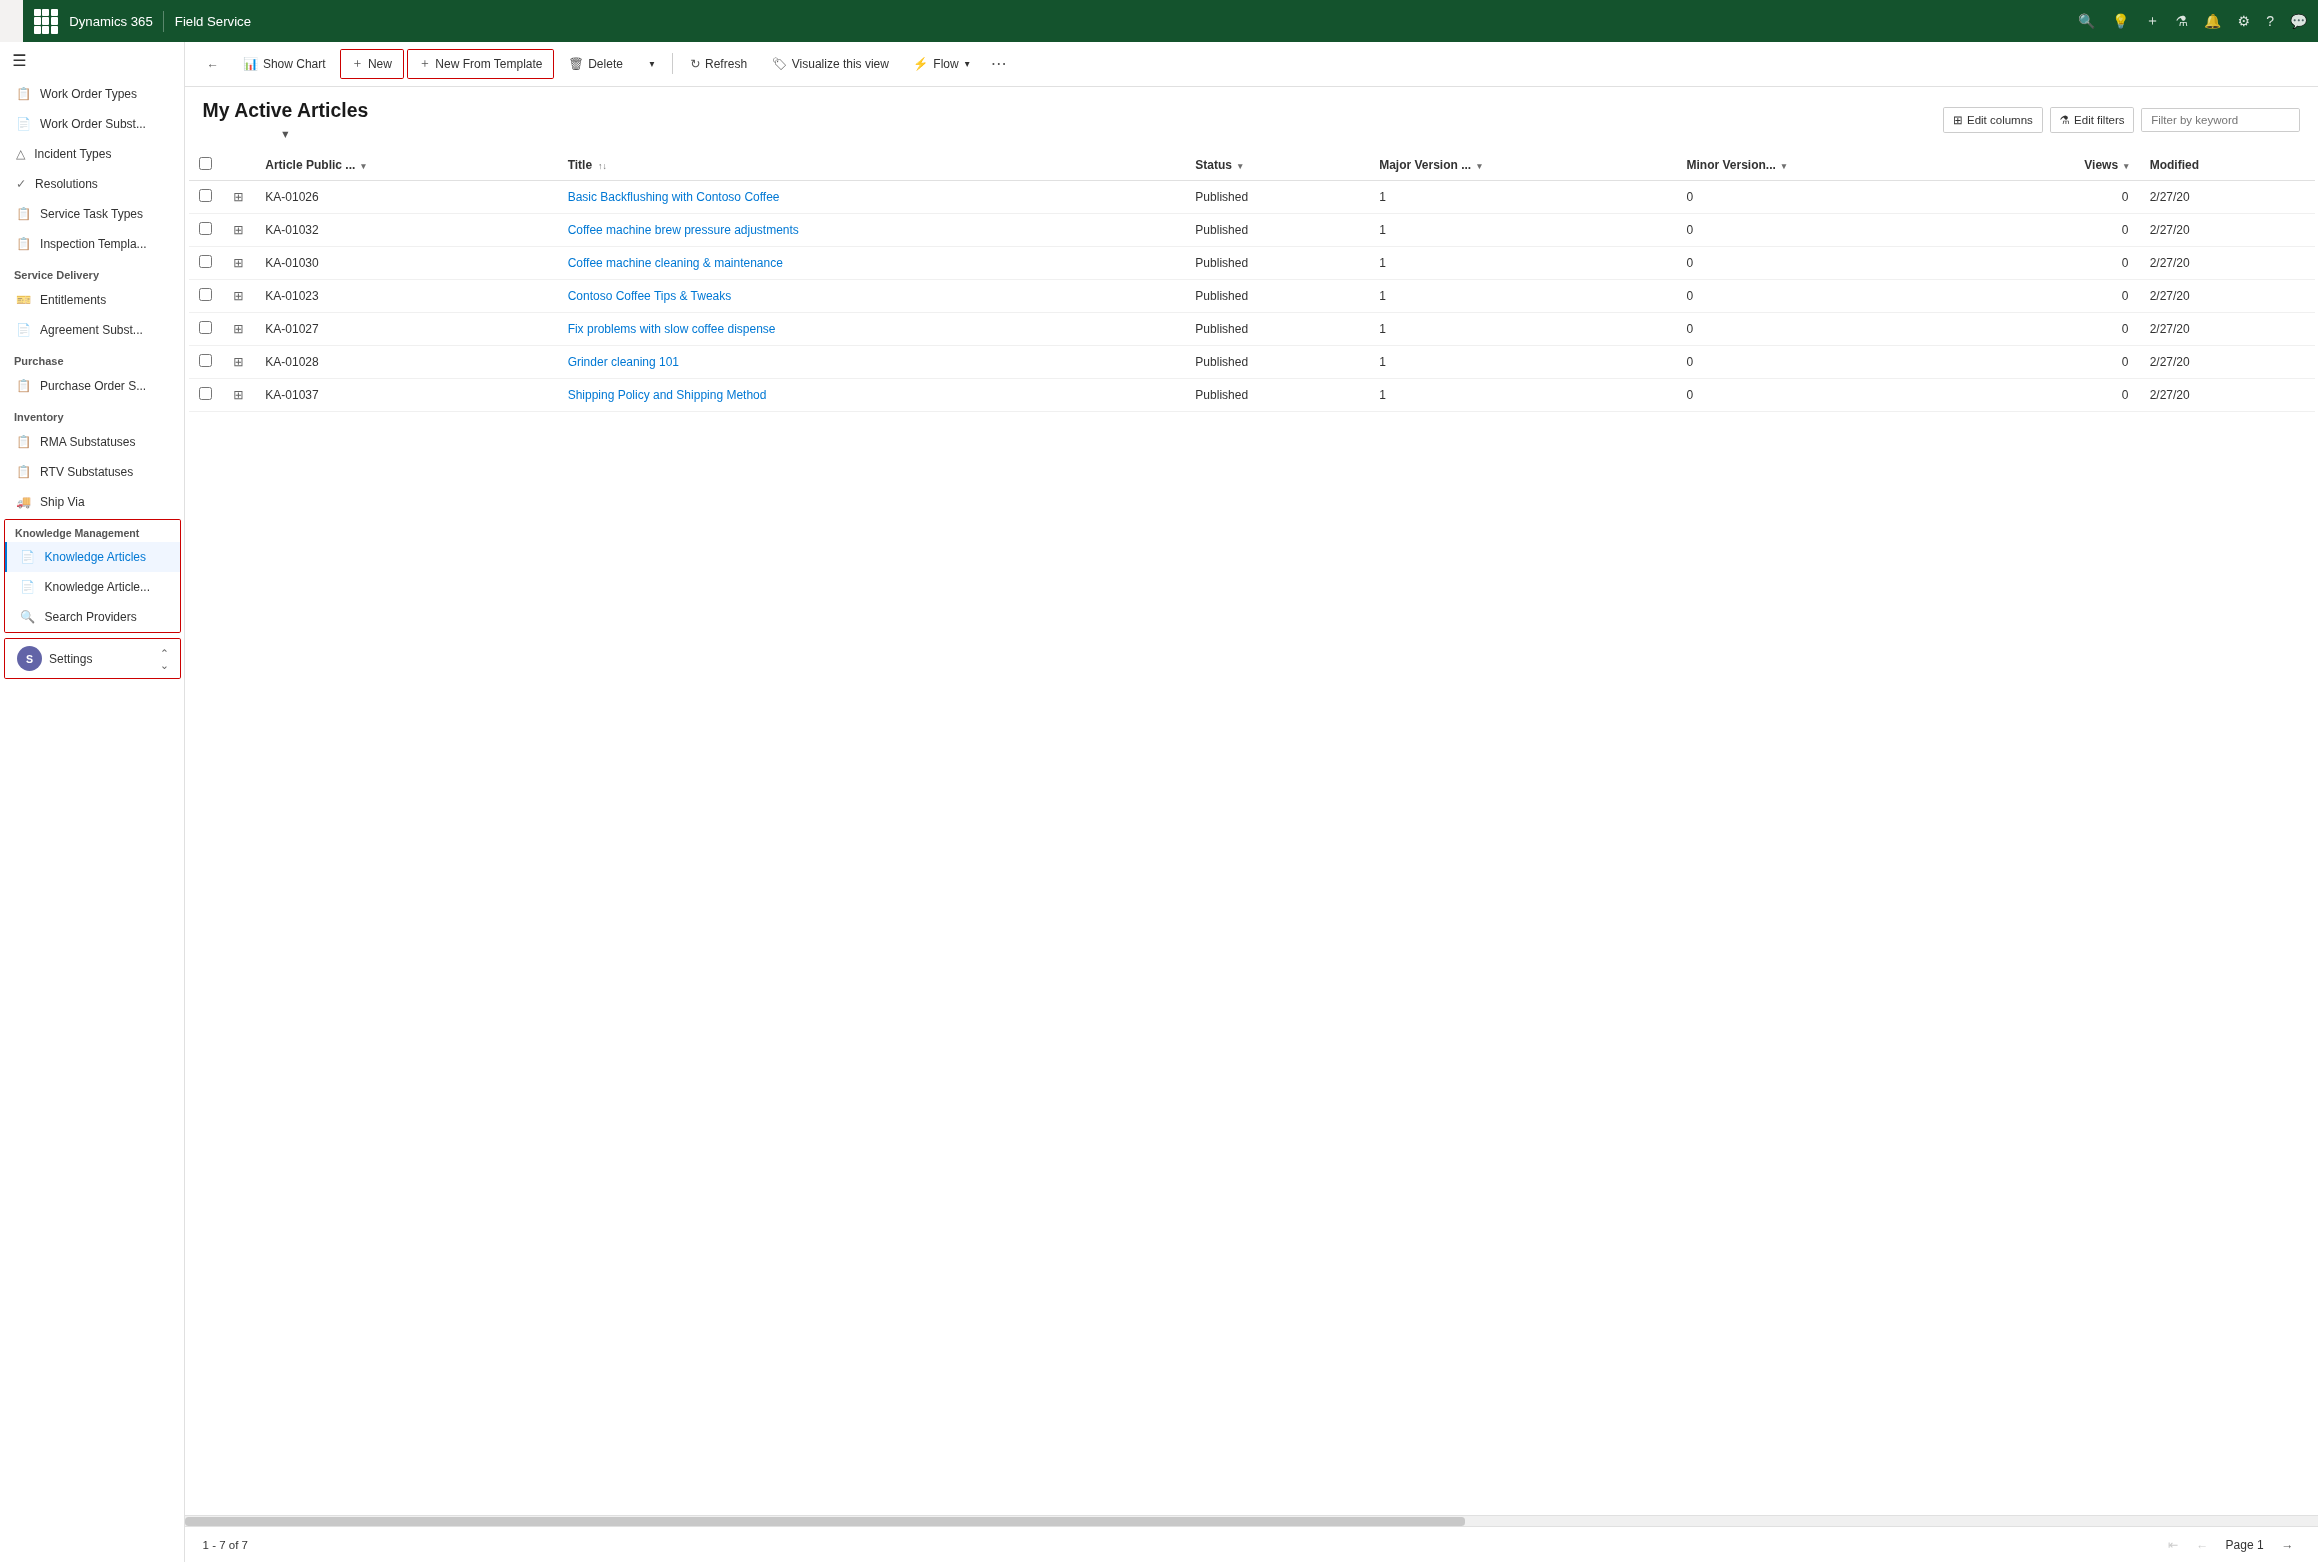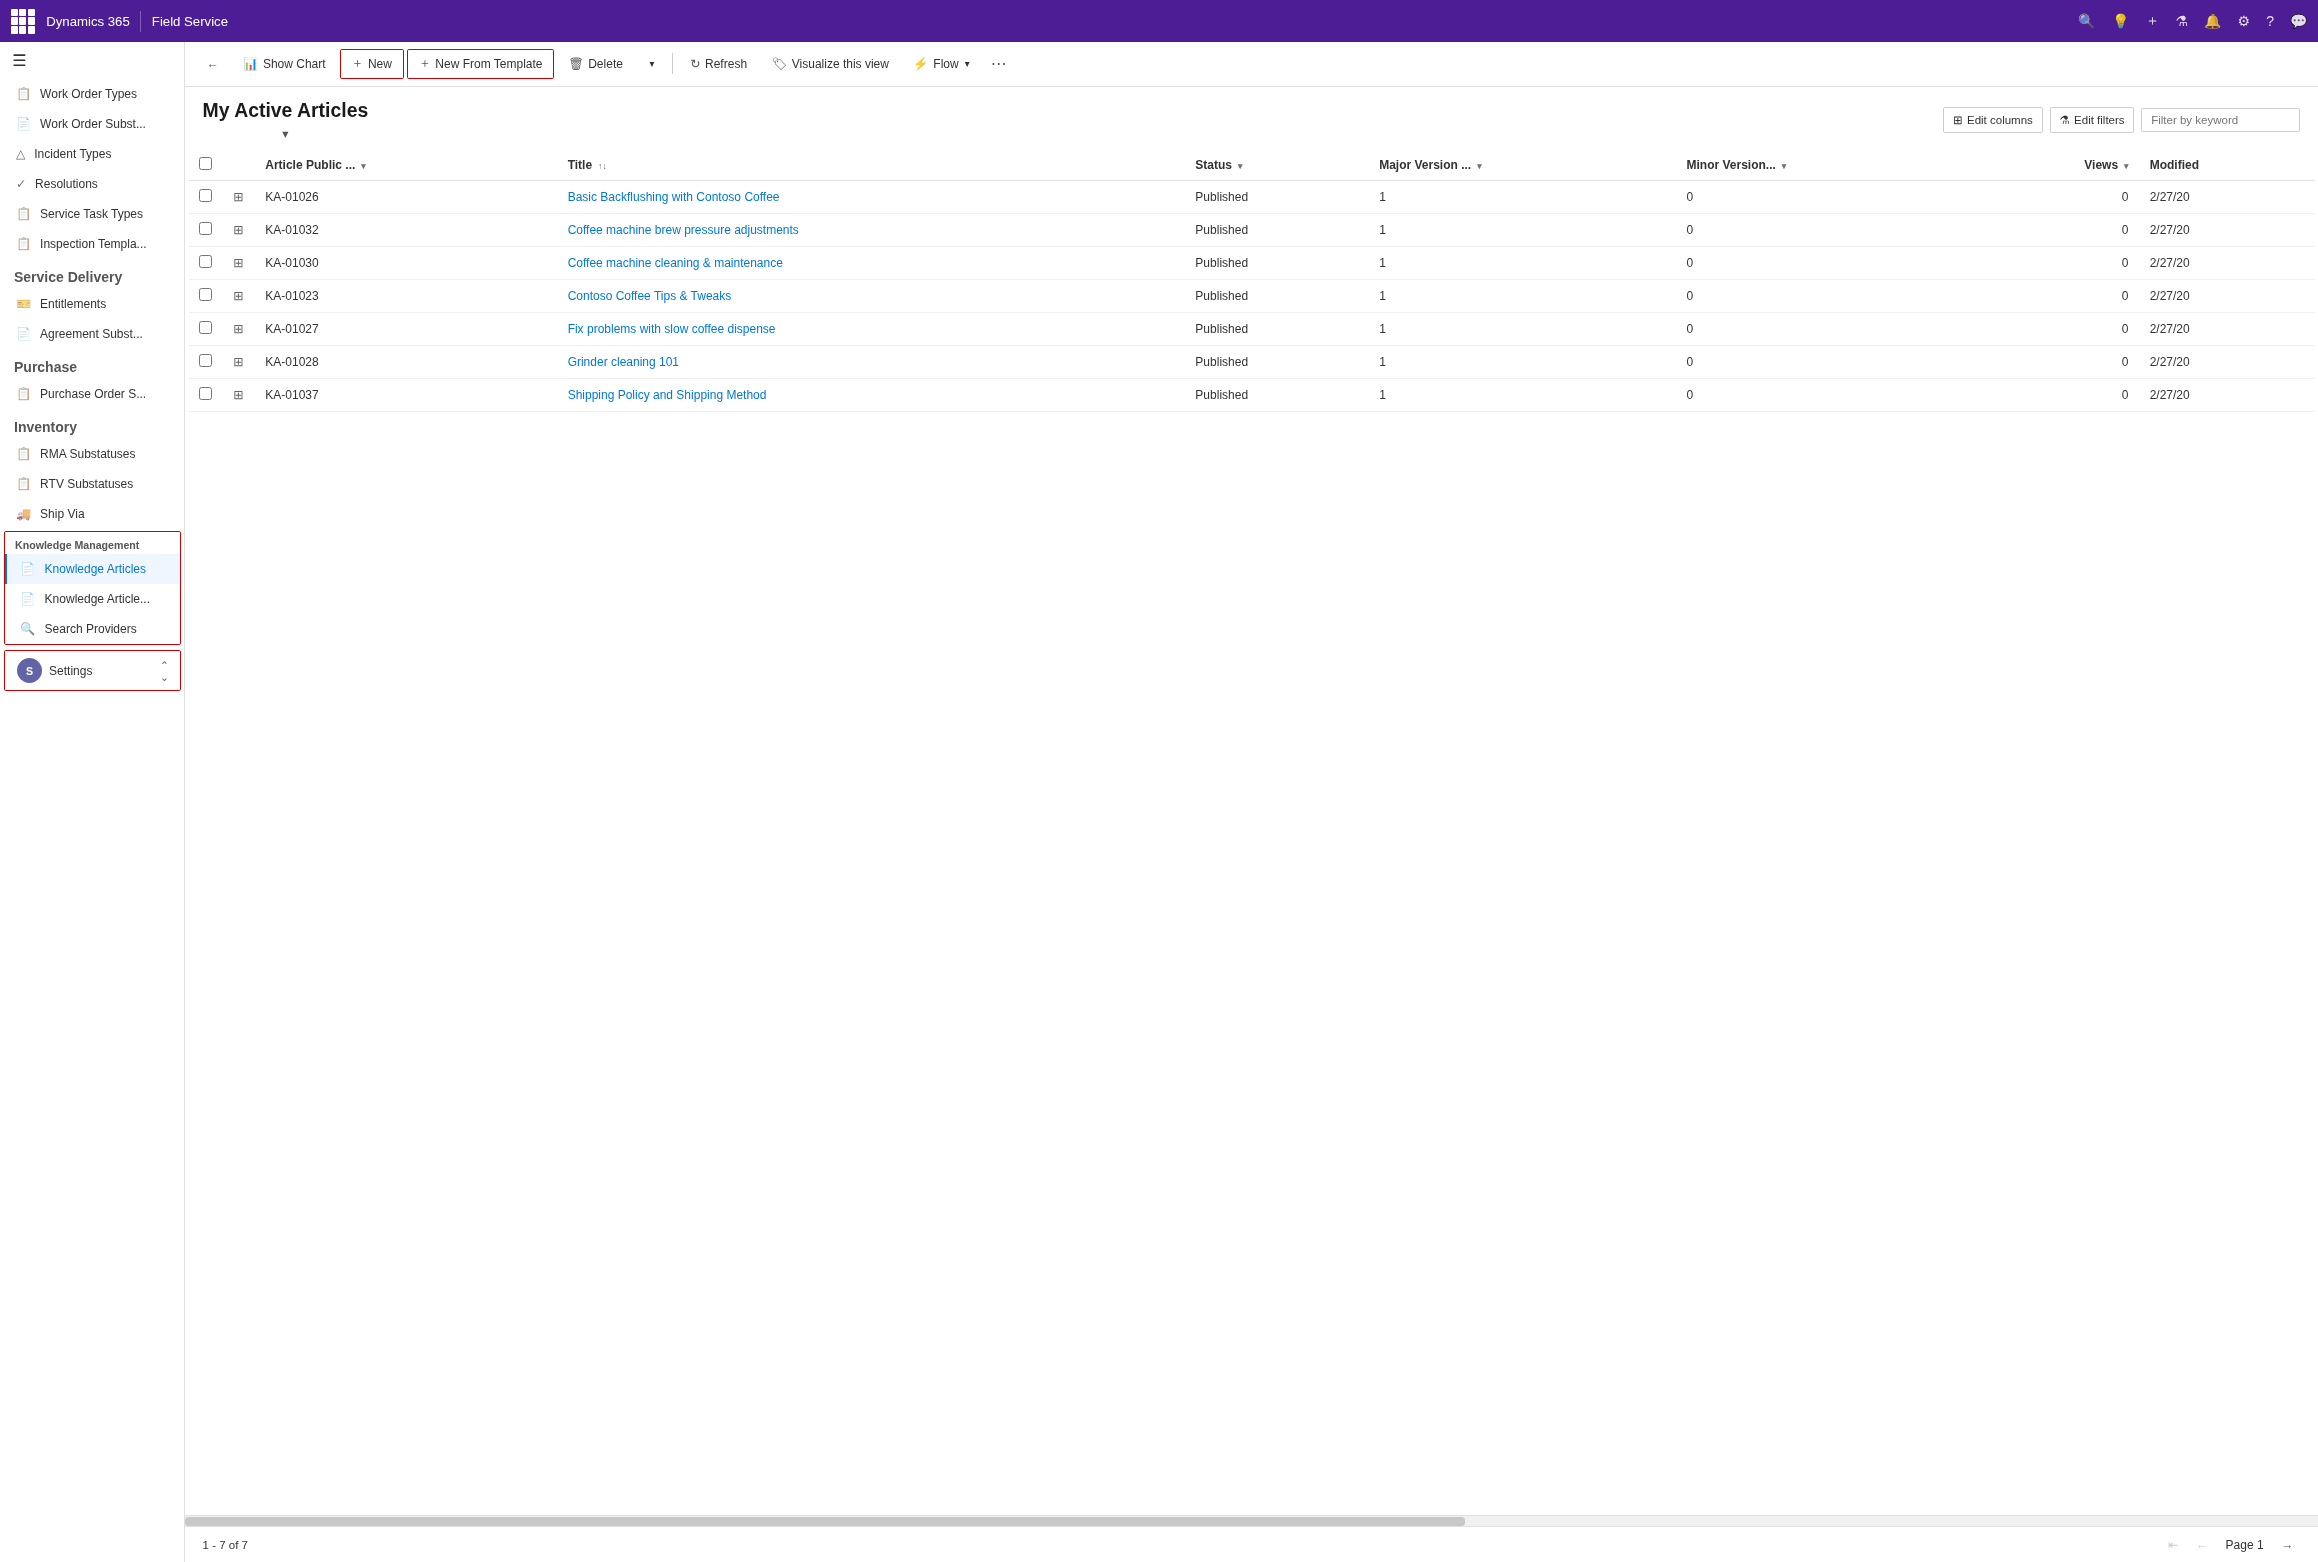--- a/index.html
+++ b/index.html
@@ -1,27 +1,28 @@
 <!DOCTYPE html>
 <html style="font-size:14px"><head>
   <meta charset="utf-8">
   <style>
     * { box-sizing: border-box; margin: 0; padding: 0; }
     body { font-family: 'Segoe UI', sans-serif; font-size: 12.3px; background: #f3f2f1; display: flex; flex-direction: column; height: 100vh; overflow: hidden; }
 
     
     .top-nav {
-      background: #4c1d95;
+      background: #14532d;
       color: white;
       height: 42px;
       display: flex;
       align-items: center;
       padding: 0 10.6px;
       gap: 10.6px;
       flex-shrink: 0;
+      margin-left: 23px;
     }
     .top-nav-waffle {
       width: 25px; height: 25px;
       display: grid; grid-template-columns: repeat(3,7px); gap: 1.8px;
       cursor: pointer;
     }
     .top-nav-waffle span { background: white; border-radius: 0.9px; }
     .top-nav-brand { display: flex; align-items: center; gap: 8.8px; color: white; font-size: 13.2px; }
     .top-nav-divider { width: 0.9px; height: 21px; background: rgba(255,255,255,0.3); }
     .top-nav-app { color: white; font-size: 13.2px; font-weight: 400; }
@@ -47,21 +48,21 @@
       display: flex; align-items: center; gap: 8.8px;
       padding: 8px 14px;
       cursor: pointer;
       color: #333;
       font-size: 12px;
       border-left: 2.6px solid transparent;
     }
     .sidebar-item.active { border-left: 2.6px solid #0078d4; background: #f0f6ff; color: #0078d4; }
     .sidebar-section-header {
       padding: 10.6px 14px 3.5px 14px;
-      font-size: 14px;
+      font-size: 11px;
       font-weight: 600;
       color: #555;
       text-transform: none;
     }
     .sidebar-icon { font-size: 12.3px; opacity: 0.7; flex-shrink: 0; }
     .sidebar-item-label { white-space: nowrap; overflow: hidden; text-overflow: ellipsis; }
 
     
     .sidebar-section-km {
       border: 1.8px solid #c00;

